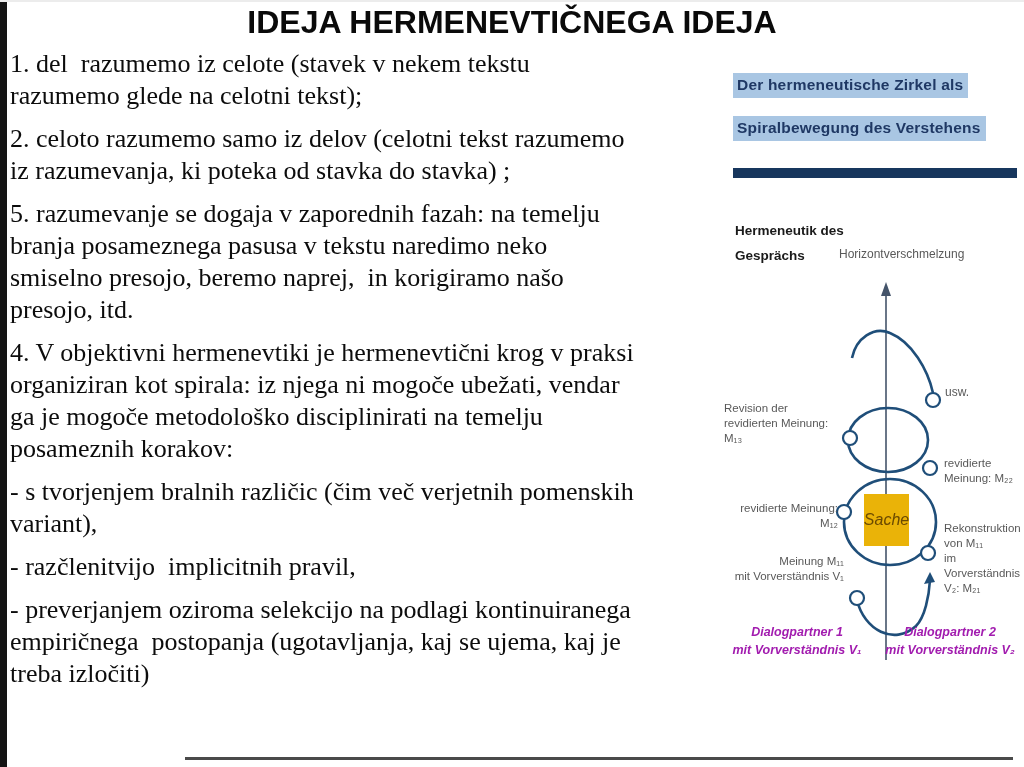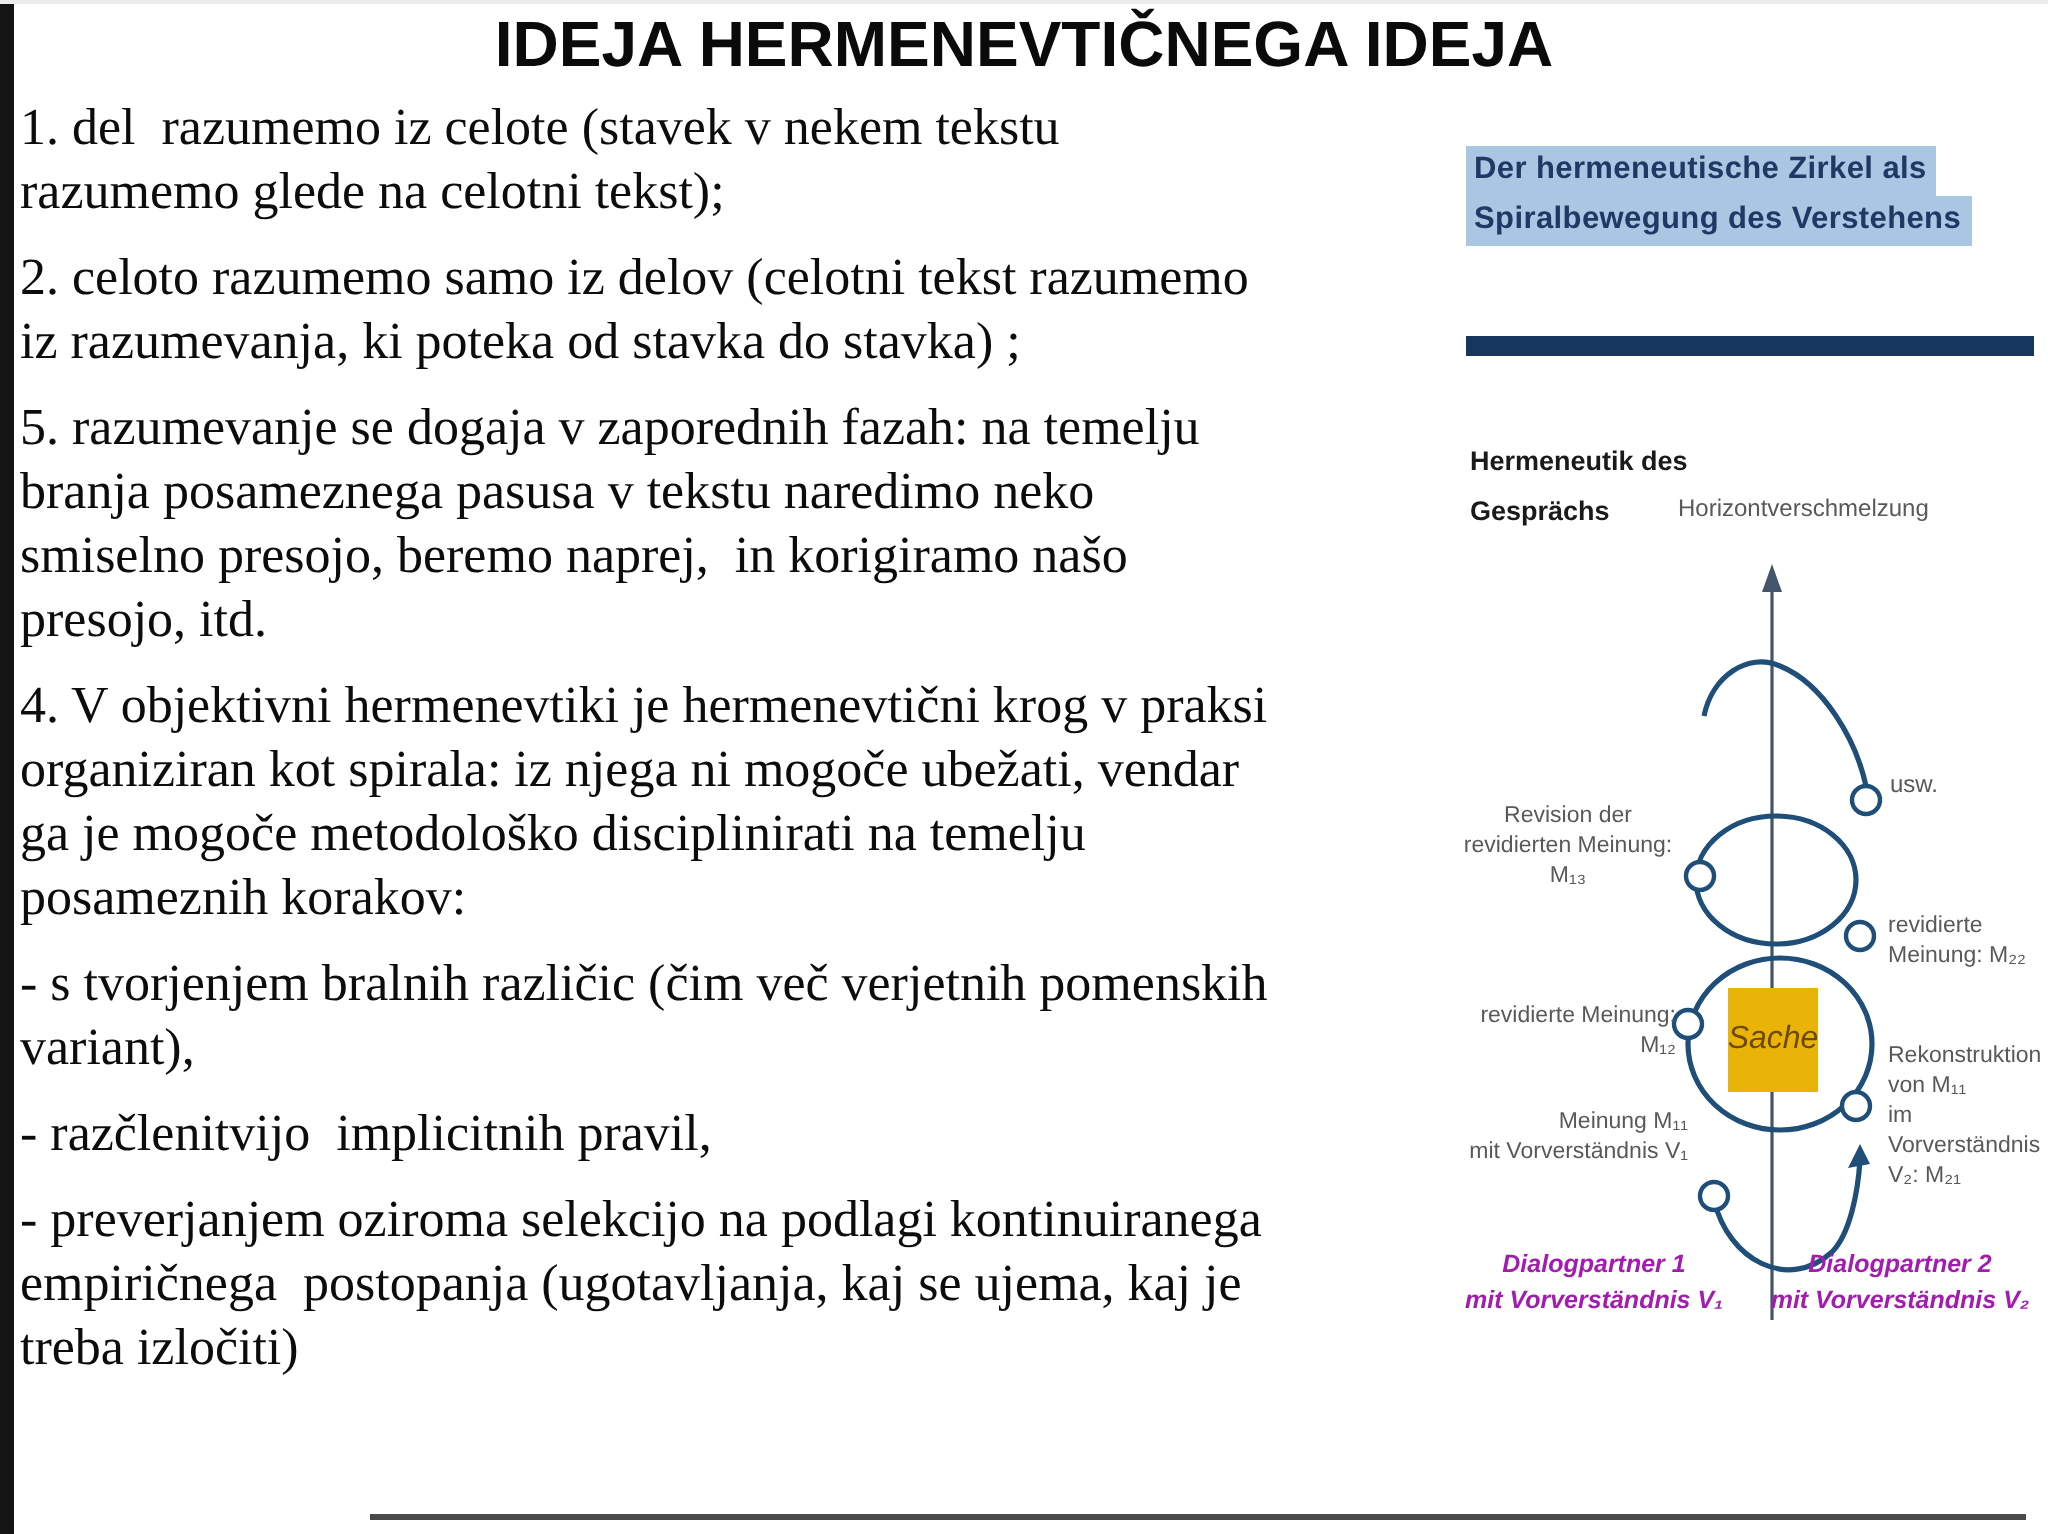--- a/index.html
+++ b/index.html
@@ -22,41 +22,41 @@
   .para{
     margin:0 0 11px 0;font-size:26px;line-height:32px;color:#0c0c0c;
     white-space:pre-wrap;
   }
 
   
   .diagram-panel{position:absolute;left:724px;top:55px;width:300px;height:712px;}
   .dg-heading{position:absolute;left:9px;top:18px;font-family:"Liberation Sans", sans-serif;}
   .dg-heading .hl{
     display:inline-block;background:#a9c6e3;color:#1f3864;
-    font-weight:bold;font-size:15.5px;padding:3px 5px 4px 4px;margin-bottom:0;
+    font-weight:bold;font-size:15.5px;padding:3px 5px 4px 4px;margin-bottom:18px;
     letter-spacing:0.2px;
   }
   .dg-divider{position:absolute;left:9px;top:113px;width:284px;height:10px;background:#17365d;}
   .dg-left-heading{
     position:absolute;left:11px;top:163px;
     font-family:"Liberation Sans", sans-serif;font-weight:bold;font-size:13.5px;
     color:#1a1a1a;line-height:25px;white-space:pre-line;
   }
   .dg-axis-label{
     position:absolute;left:115px;top:192px;
     font-family:"Liberation Sans", sans-serif;font-size:12px;color:#595959;
   }
   .dg-svg{position:absolute;left:0;top:215px;}
 
   .dg-label{
     position:absolute;font-family:"Liberation Sans", sans-serif;
     font-size:11.5px;line-height:15px;color:#595959;white-space:pre-line;
   }
   .lab-usw{left:221px;top:330px;font-size:12px;}
-  .lab-revision{right:180px;top:346px;text-align:center;}
+  .lab-revision{right:180px;top:346px;text-align:left;}
   .lab-m22{left:220px;top:401px;}
   .lab-m12{right:186px;top:446px;text-align:right;}
   .lab-rekonstruktion{left:220px;top:466px;}
   .lab-m11{right:180px;top:499px;text-align:right;}
   .lab-dp{font-size:12.5px;font-weight:bold;font-style:italic;color:#a21caf;text-align:center;line-height:18px;}
   .lab-dp1{left:2px;top:568px;width:142px;}
   .lab-dp2{left:152px;top:568px;width:148px;}
 
   .sache-box{
     position:absolute;left:140px;top:439px;width:45px;height:52px;

